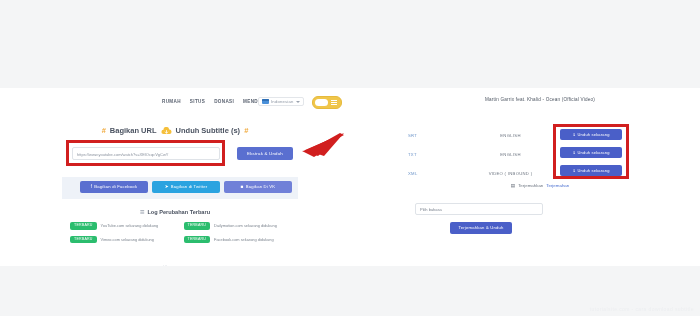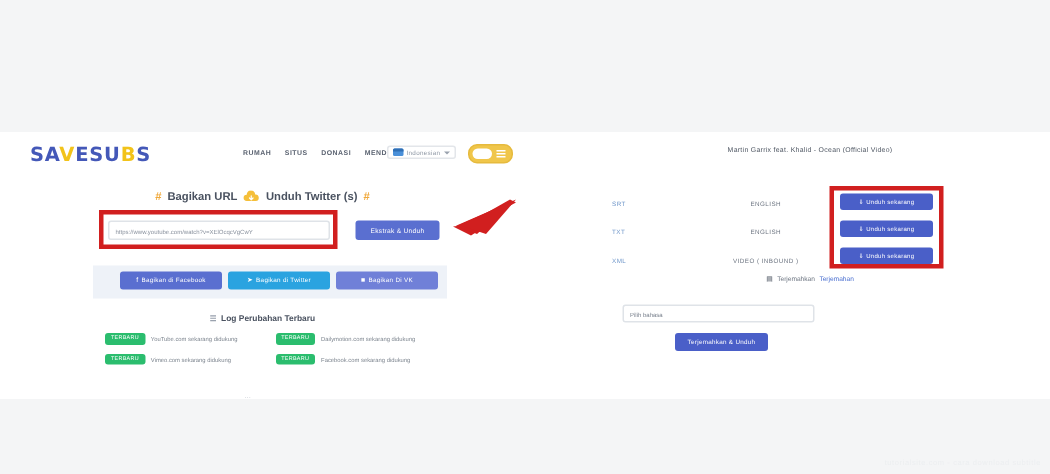--- a/index.html
+++ b/index.html
@@ -190,23 +190,20 @@
 </style>
 </head>
 <body>
 
 <div class="screen">
 
   <div class="page"></div>
 
   <div class="header"></div>
 
-  <div class="logo">
-    <span class="b">SA</span><span class="y">V</span><span class="b">ESU</span><span class="y">B</span><span class="b">S</span>
-  </div>
 
   <div class="nav">
     <div class="nav-item">RUMAH</div>
     <div class="nav-item">SITUS</div>
     <div class="nav-item">DONASI</div>
     <div class="nav-item">MENDUKUNG</div>
   </div>
 
   <div class="lang">
     <span class="flag"></span>
@@ -225,21 +222,21 @@
 
   <div class="headline">
     <span class="hash">#</span>
     <span class="kw">Bagikan URL</span>
     <span class="cloud">
       <svg width="11" height="8" viewBox="0 0 22 16">
         <path d="M5 14 A4.2 4.2 0 0 1 5 5.6 A5.6 5.6 0 0 1 16.2 5.2 A4 4 0 0 1 17 14 Z" fill="#f5bf3a"></path>
         <path d="M11 7 L11 12 M8.6 10 L11 12.6 L13.4 10" stroke="#ffffff" stroke-width="1.6" fill="none" stroke-linecap="round" stroke-linejoin="round"></path>
       </svg>
     </span>
-    <span class="kw">Unduh Twitter (s)</span>
+    <span class="kw">Unduh Subtitle (s)</span>
     <span class="hash">#</span>
   </div>
 
   <div class="url-redbox"></div>
   <div class="url-input" title="Tempel URL video di sini">https://www.youtube.com/watch?v=XElOcqcVgCwY</div>
   <div class="extract-btn">Ekstrak &amp; Unduh</div>
 
   <div class="arrow">
     <svg width="62" height="30" viewBox="0 0 62 30">
       <path d="M60 4 L30 20 L38 21 L30 26 L18 20 L26 19 L56 2 Z" fill="#d11f1f"></path>

